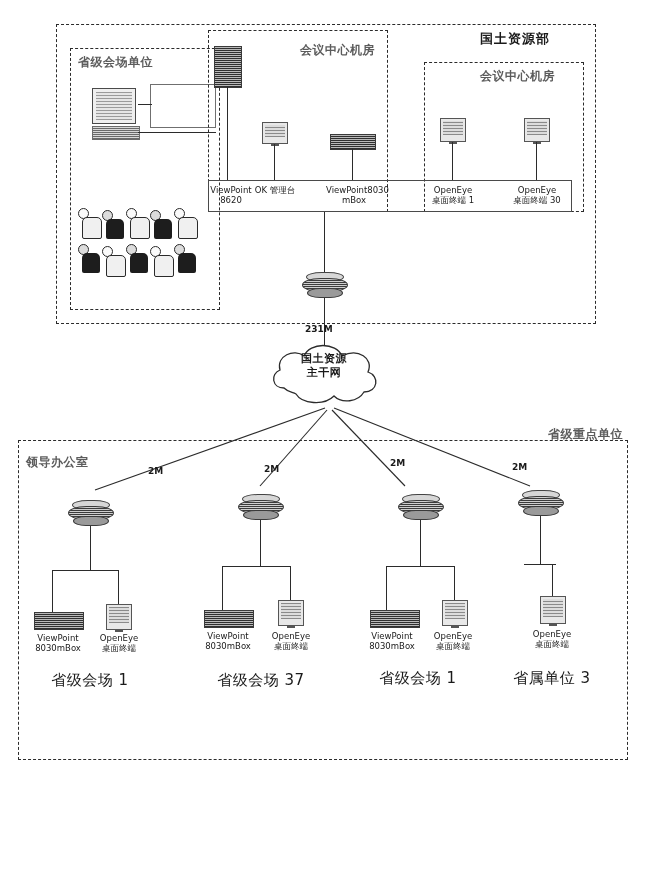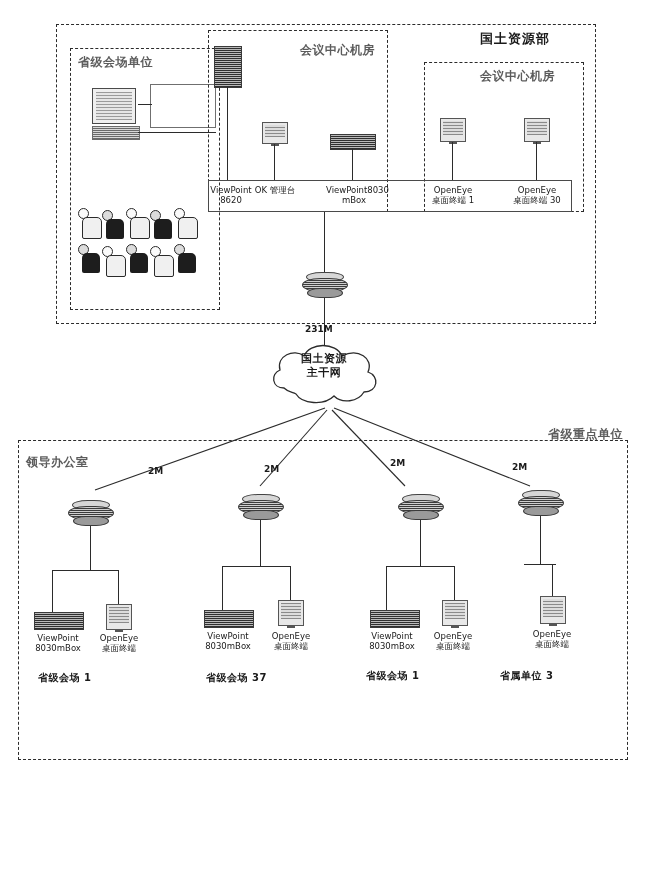--- a/index.html
+++ b/index.html
@@ -51,23 +51,23 @@
   }
   .lbl-small {
     font-size: 8.5px;
     text-align: center;
   }
   .lbl-bw {
     font-size: 9px;
     font-weight: bold;
   }
   .lbl-node {
-    font-size: 10px;
-    font-weight: bold;
-    text-align: left;
+    font-size: 15px;
+    font-weight: normal;
+    text-align: center;
     letter-spacing: 0.5px;
   }
   .lbl-core {
     font-size: 11px;
     font-weight: bold;
     text-align: center;
     line-height: 1.25;
     letter-spacing: 0.5px;
   }
 

